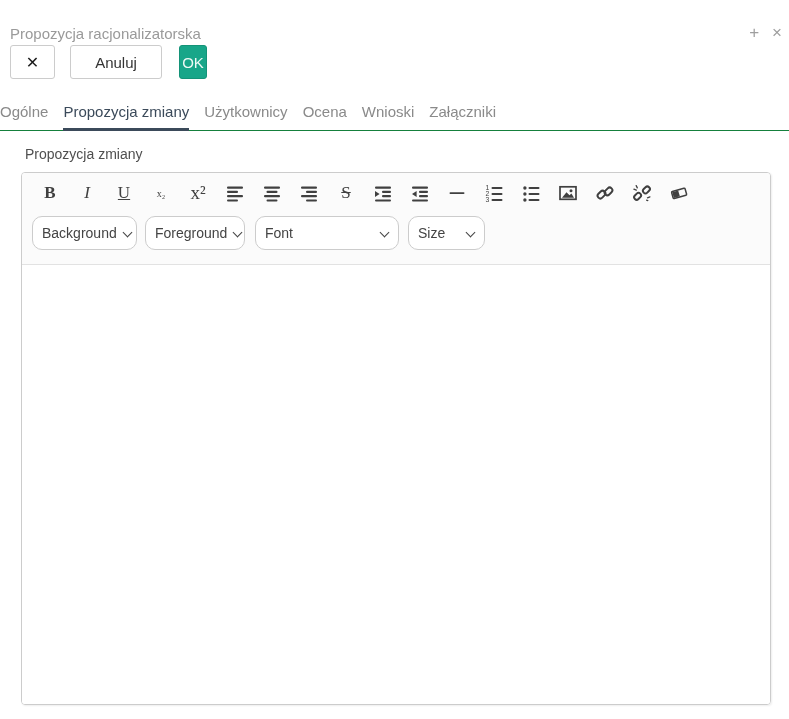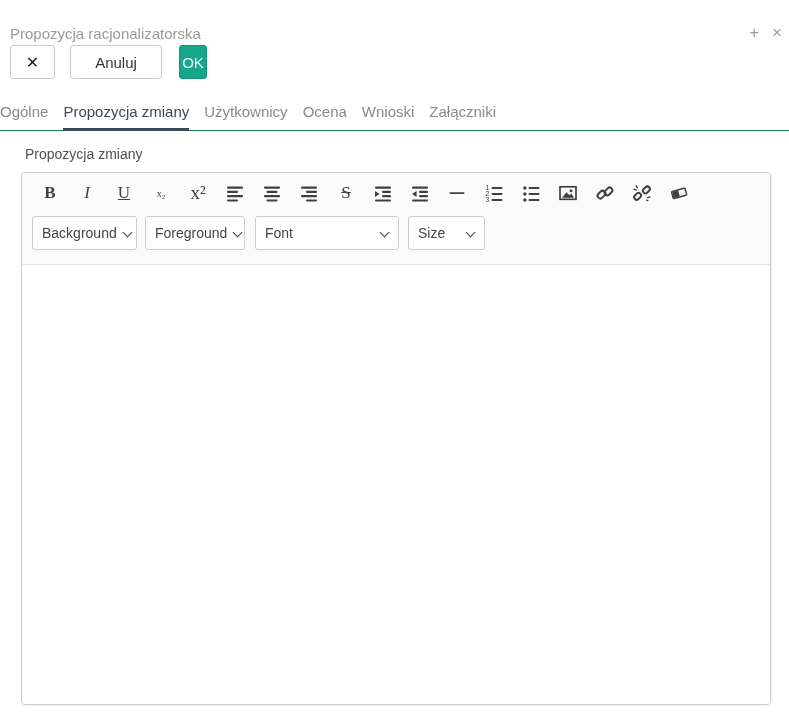--- a/index.html
+++ b/index.html
@@ -52,21 +52,21 @@
   }
   .tb-glyph { font-family:"Liberation Serif","DejaVu Serif",serif; font-size:17px; color:#404040; }
   .g-bold { font-weight:bold; }
   .g-italic { font-style:italic; }
   .g-underline { text-decoration:underline; }
   .g-strike { text-decoration:line-through; }
   .tb-btn svg { display:block; }
 
   .tb-row2 { display:flex; margin-top:11px; }
   .dd {
-    height:31px; border:1px solid #ccc; border-radius:3px; background:#fff;
+    height:31px; border:1px solid #ccc; border-radius:10px; background:#fff;
     display:flex; align-items:center; justify-content:space-between;
     padding:16px 9px; font-size:14px; color:#444; cursor:pointer;
   }
   .dd-bg { width:105px; margin-right:8px; }
   .dd-fg { width:100px; margin-right:10px; }
   .dd-font { width:144px; margin-right:9px;gap:32px; }
   .dd-size { width:77px; }
   .chevron { width:9px; height:9px; position:relative; flex:0 0 auto; margin-left:6px; }
   .chevron::before {
     content:""; position:absolute; left:1px; top:0; width:6px; height:6px;

